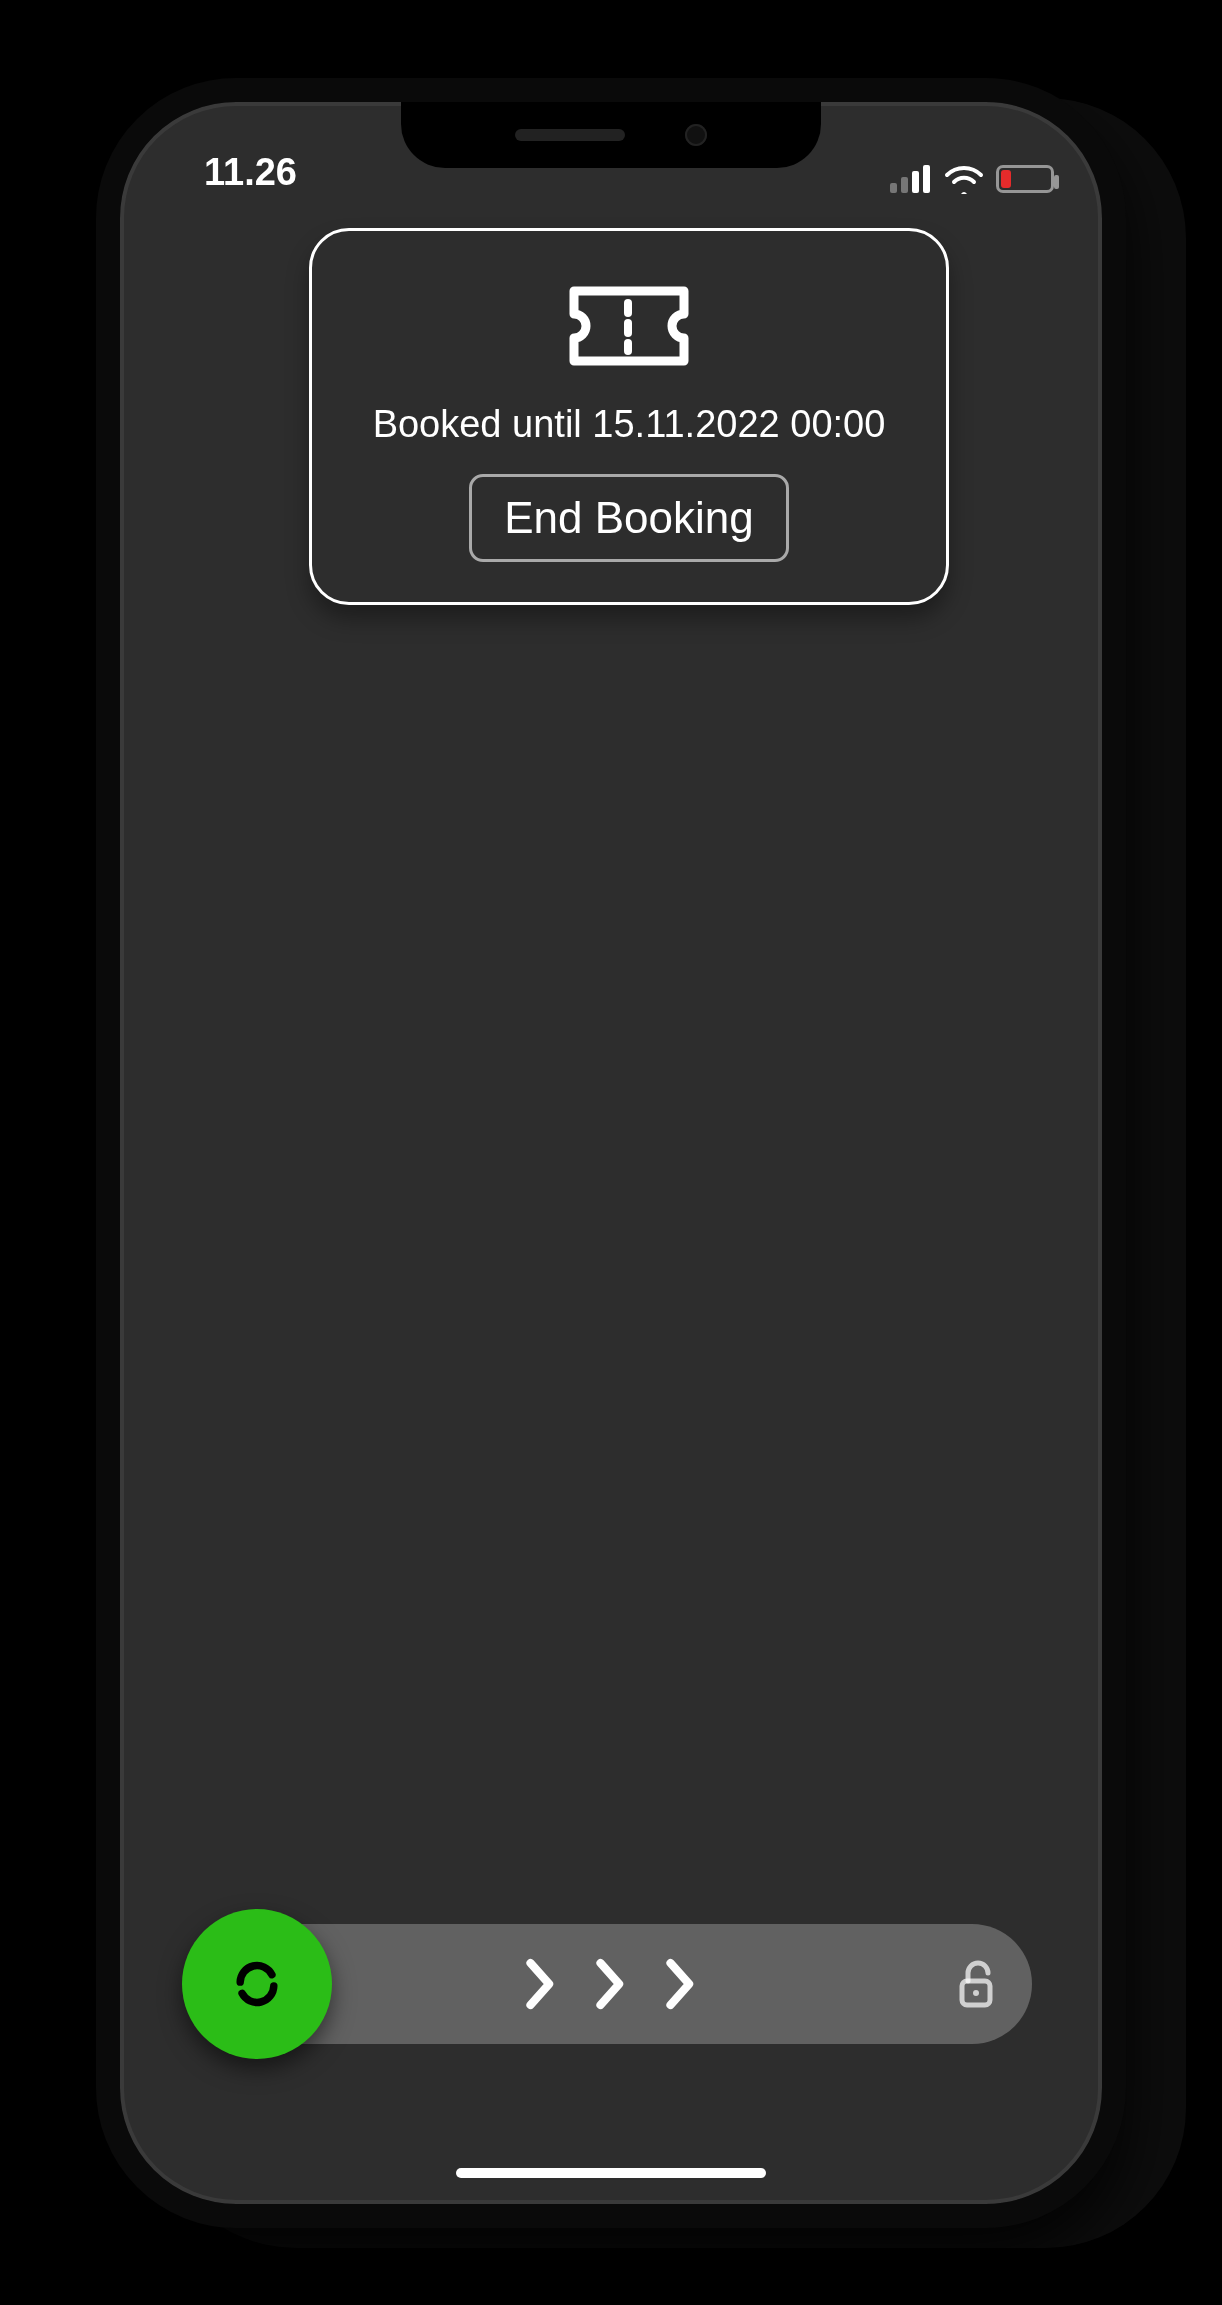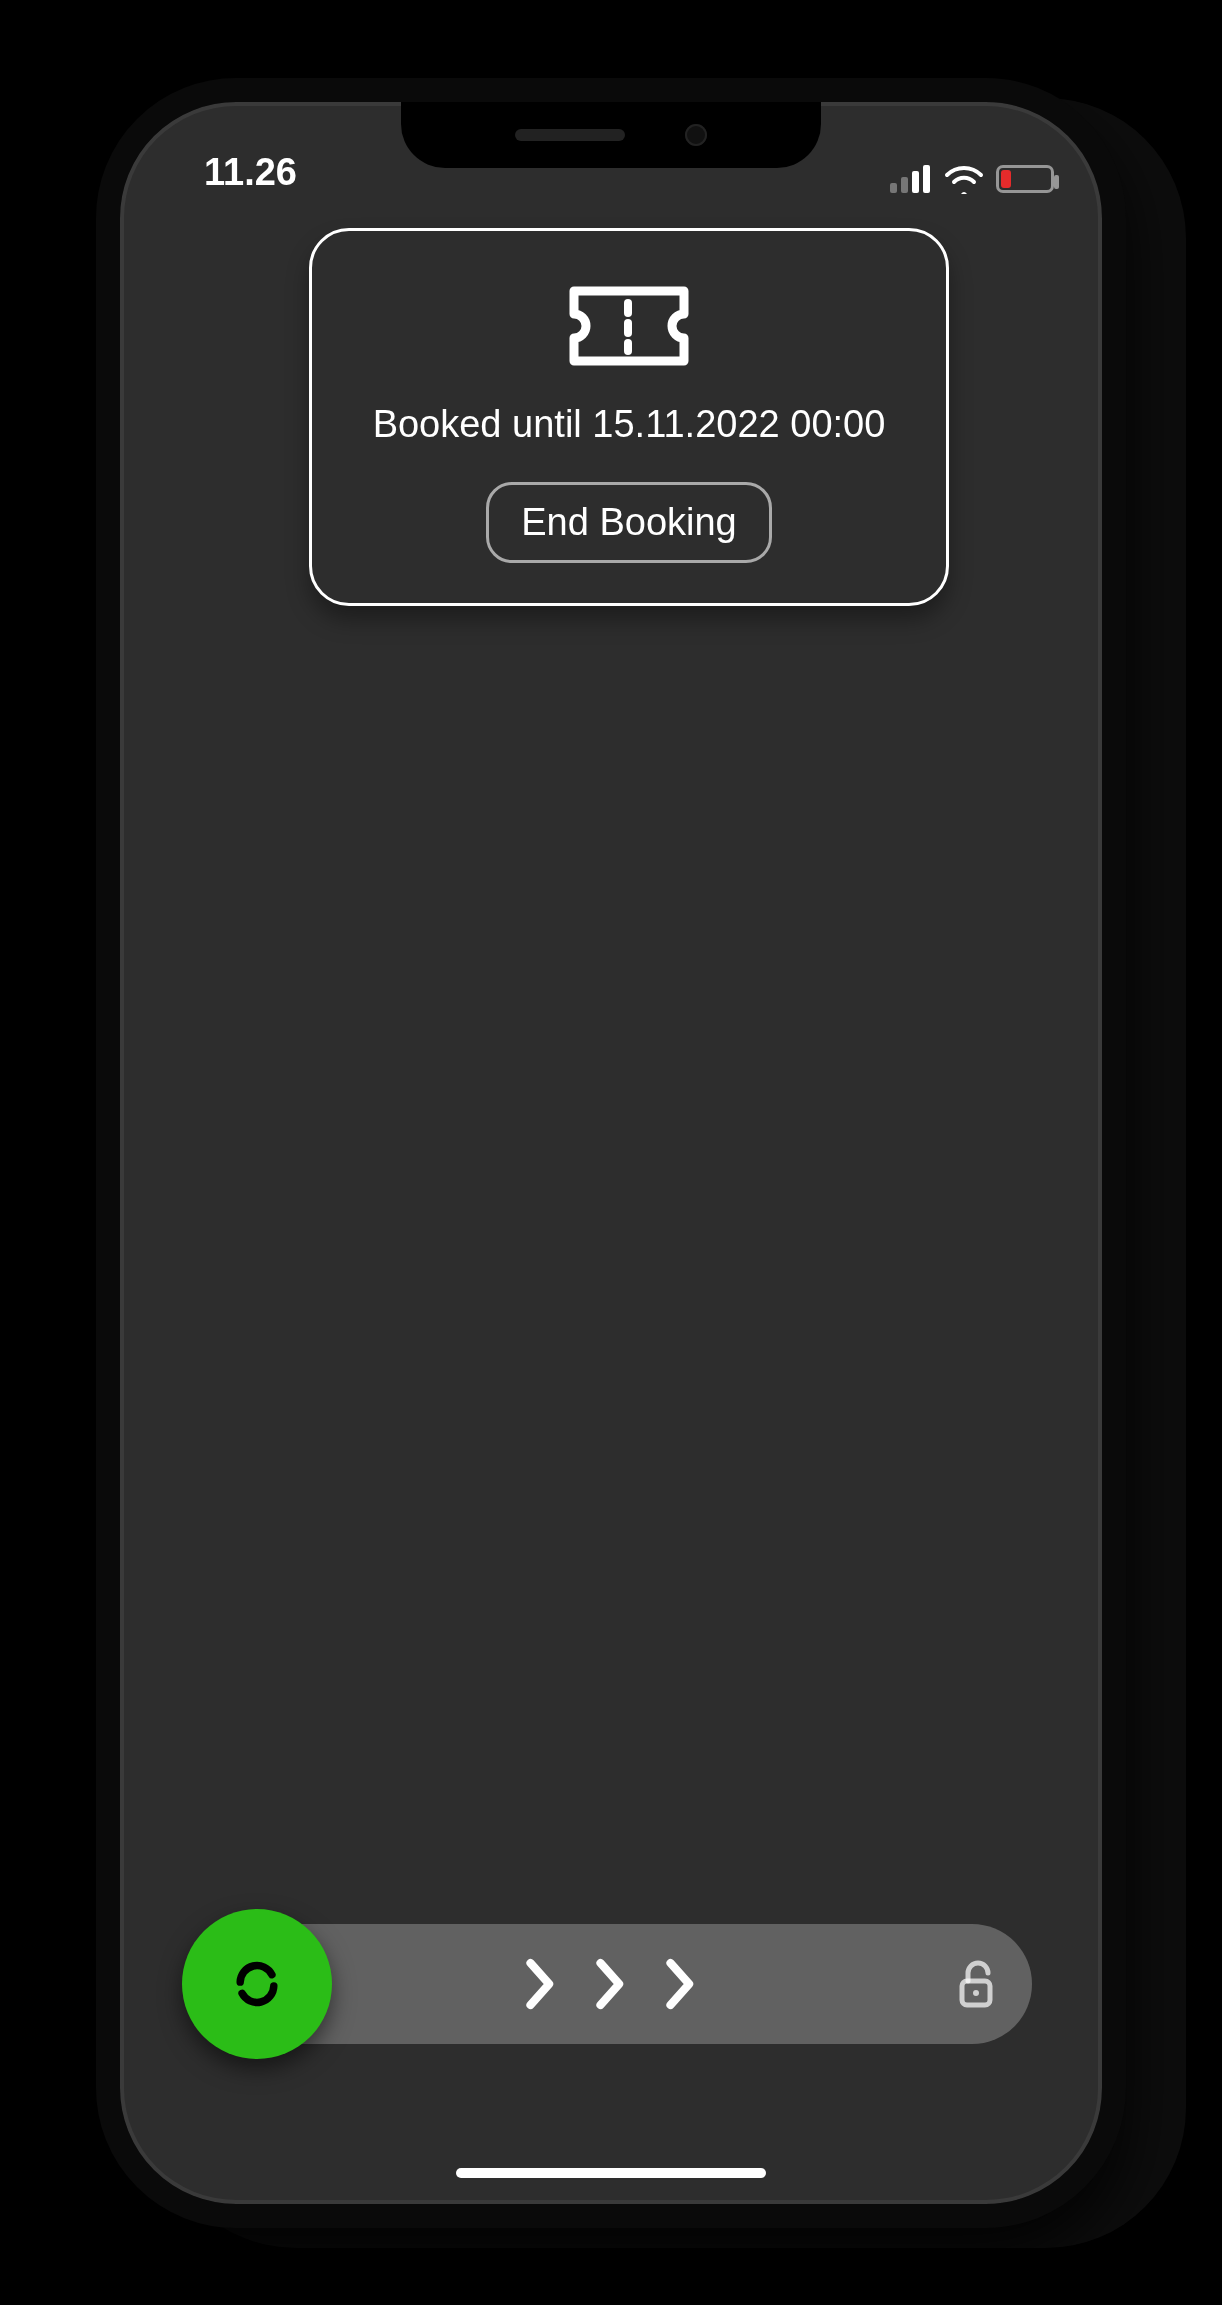--- a/index.html
+++ b/index.html
@@ -80,28 +80,28 @@
   .content { flex:1; display:flex; flex-direction:column; align-items:center; padding-top:30px;}
   .card {
     width:640px;
     border:3px solid #fff;
     border-radius:40px;
     padding:50px 30px 40px;
     display:flex; flex-direction:column; align-items:center;
     box-shadow:0 14px 22px rgba(0,0,0,.35);
   }
   .ticket-icon { width:130px; height:90px; margin-bottom:32px;}
-  .booked-text { font-size:38px; font-weight:400; margin-bottom:36px; text-align:center;}
+  .booked-text { font-size:38px; font-weight:400; margin-bottom:28px; text-align:center;}
   .end-btn {
     border:3px solid #a9a9a9;
     background:transparent;
     color:#fff;
-    font-size:38px;
+    font-size:44px;
     padding:16px 32px;
-    border-radius:26px;
+    border-radius:14px;
   }
 
   
   .slider-wrap { position:absolute; bottom:160px; left:70px; right:70px;}
   .slider-track {
     height:120px;
     background:rgba(140,140,140,.55);
     border-radius:70px;
     display:flex; align-items:center;
     position:relative;

